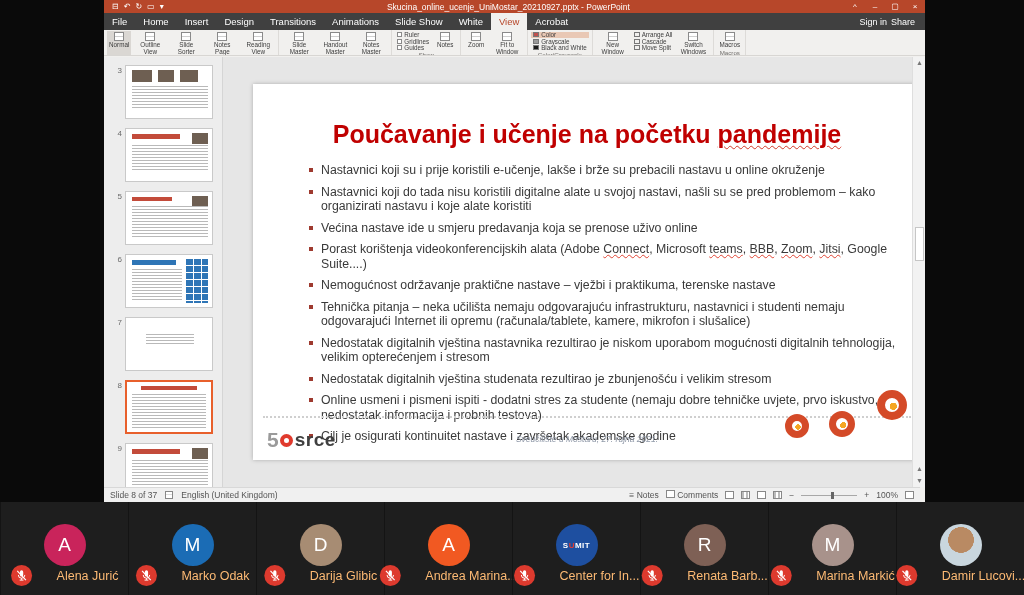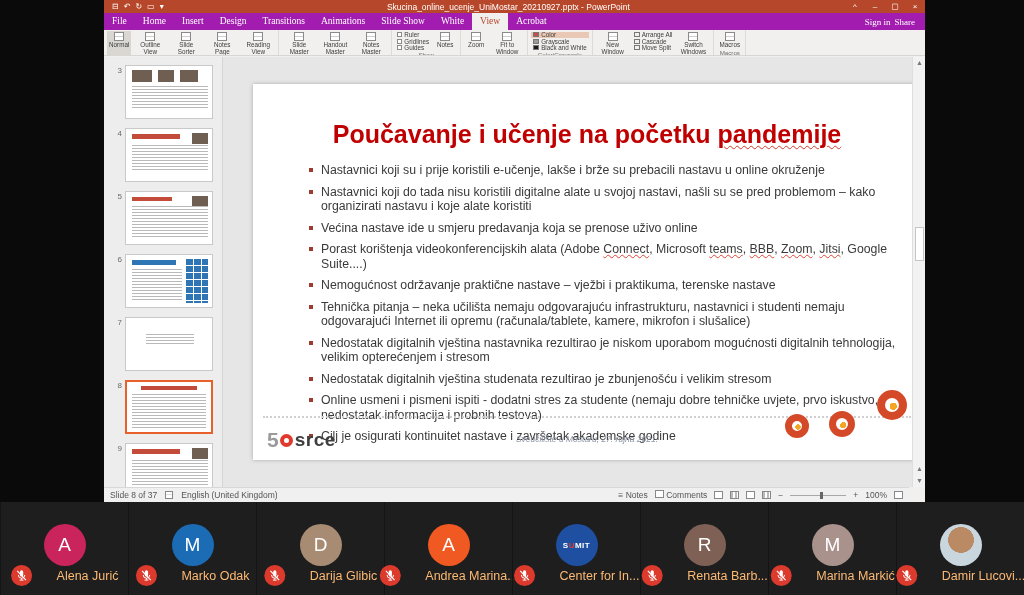--- a/index.html
+++ b/index.html
@@ -9,21 +9,21 @@
   
   .ppt-window { position:absolute; left:104px; top:0; width:821px; height:502px; background:#f1f0ee; }
 
   .titlebar { height:13px; background:#b7472a; color:#fff; display:flex; align-items:center; font-size:8.5px; }
   .qat { display:flex; gap:5px; padding:0 8px; font-size:8px; color:#fff; }
   .qat span { line-height:13px; }
   .tb-title { flex:1; text-align:center; white-space:nowrap; overflow:hidden; font-size:8.5px; }
   .winctl { display:flex; gap:0; }
   .winctl span { width:20px; text-align:center; line-height:13px; font-size:8px; cursor:default; }
 
-  .tabrow { height:17px; background:#a21caf; display:flex; align-items:stretch; color:#fff; font-size:9.5px;font-family:Liberation Serif, serif; }
+  .tabrow { height:17px; background:#404040; display:flex; align-items:stretch; color:#fff; font-size:9.5px; }
   .tab { padding:0 8px; line-height:17px; white-space:nowrap; }
   .tab.sel { background:#f1f0ee; color:#b7472a; }
   .tellme { display:flex; align-items:center; gap:4px; padding:0 8px; opacity:.95; font-size:9px; white-space:nowrap; overflow:hidden; }
   .bulb { width:6px; height:6px; border-radius:50%; background:#ffd95e; flex:0 0 auto; }
   .tab-right { margin-left:auto; display:flex; align-items:center; gap:4px; padding:0 10px; font-size:9px; white-space:nowrap; }
 
   .ribbon { height:26px; background:#f1f0ee; display:flex; align-items:stretch; border-bottom:1px solid #d8d6d3; overflow:hidden; }
   .rb-group { display:flex; flex-direction:column; border-right:1px solid #dddbd8; padding:1px 3px 0 3px; }
   .rb-cells { display:flex; flex:1; align-items:stretch; gap:2px; }
   .rb-big { display:flex; flex-direction:column; align-items:center; justify-content:flex-start; padding:1px 2px 0; min-width:24px; max-width:34px; }
@@ -67,21 +67,21 @@
   .srce .five { font-size:21px; font-weight:bold; color:#9a9a9a; }
   .srce .zero { display:inline-block; width:13px; height:13px; border:4px solid #e03a2d; border-radius:50%; margin:0 2px 0 1px; }
   .srce .word { font-size:19px; font-weight:bold; color:#3f3f3f; letter-spacing:.5px; }
   .slide-footer-center { position:absolute; left:0; right:0; bottom:16px; text-align:center; font-size:8.5px; font-style:italic; color:#9099a8; }
 
   .vscroll { position:absolute; right:0; top:0; bottom:0; width:13px; background:#f2f2f2; border-left:1px solid #dedede; }
   .vs-btn { width:13px; height:12px; font-size:7px; color:#777; text-align:center; line-height:12px; }
   .vs-thumb { position:absolute; left:2px; top:170px; width:9px; height:34px; background:#fff; border:1px solid #c6c6c6; }
   .vs-bottom { position:absolute; bottom:0; left:0; }
 
-  .statusbar { position:absolute; left:0; right:16px; bottom:0; height:15px; background:#f0f0f0; border-top:1px solid #d8d8d8; display:flex; align-items:center; font-size:8.5px; color:#555; padding:0 6px; }
+  .statusbar { position:absolute; left:0; right:5px; bottom:0; height:15px; background:#f0f0f0; border-top:1px solid #d8d8d8; display:flex; align-items:center; font-size:8.5px; color:#555; padding:0 6px; }
   .sb-left { display:flex; align-items:center; gap:8px; }
   .sb-icon { width:8px; height:8px; border:1px solid #888; background:linear-gradient(#fff 0 2px,#ddd 2px 3px,#fff 3px); display:inline-block; }
   .sb-right { margin-left:auto; display:flex; align-items:center; gap:7px; }
   .sb-view { width:9px; height:8px; border:1px solid #888; background:#fff; display:inline-block; }
   .sb-view.b2 { background:repeating-linear-gradient(90deg,#bbb 0 2px,#fff 2px 4px); }
   .sb-slider { width:56px; height:1px; background:#a8a8a8; position:relative; display:inline-block; }
   .sb-thumbz { position:absolute; left:30px; top:-3px; width:3px; height:7px; background:#666; }
 
   
   .meet { position:absolute; left:0; top:502px; width:1024px; height:93px; background:#1e1e1e; display:flex; }

